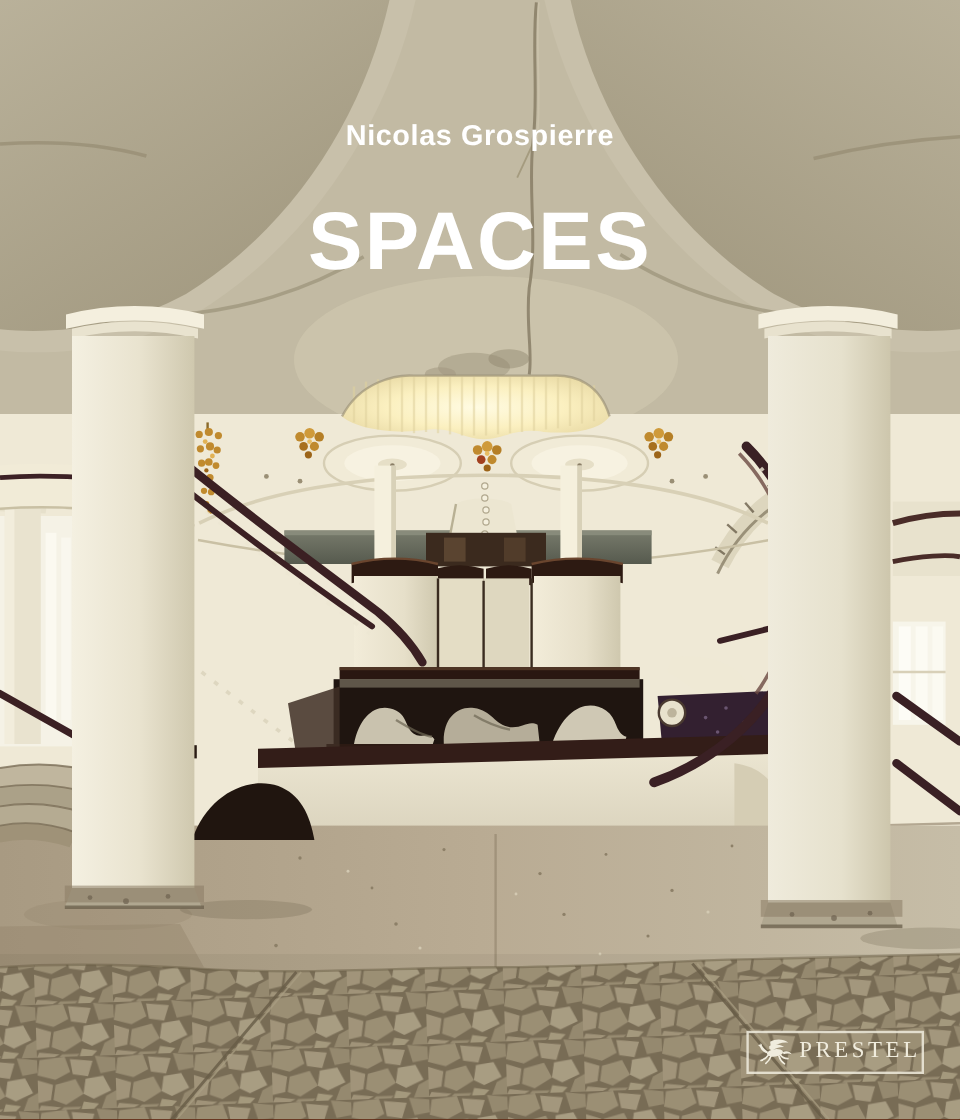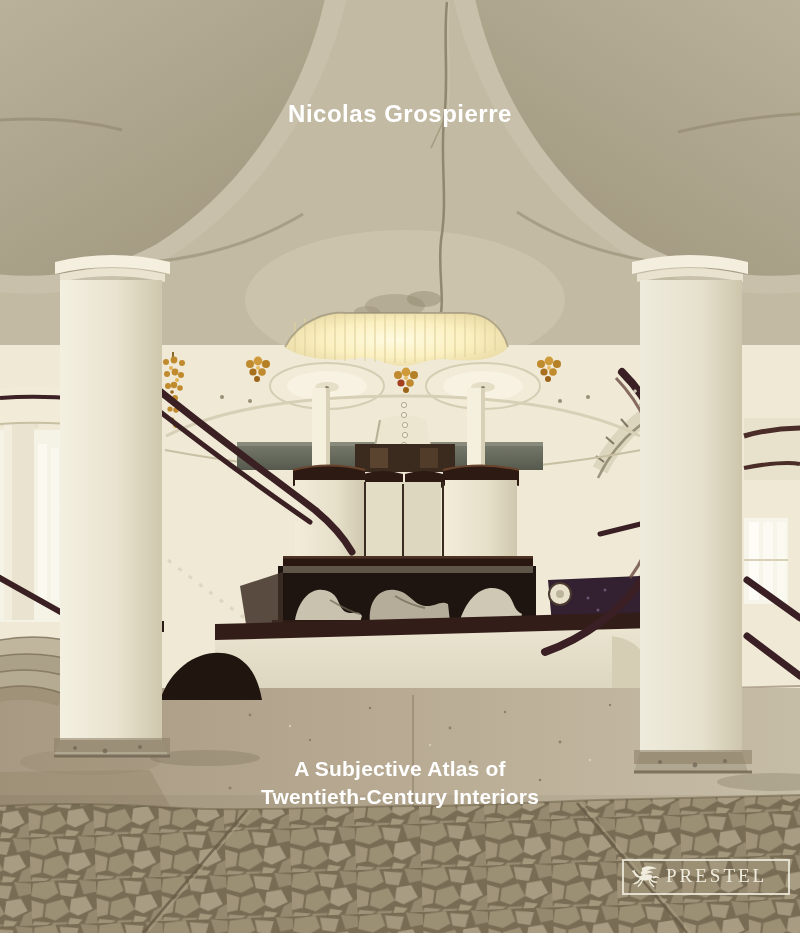--- a/index.html
+++ b/index.html
@@ -17,21 +17,21 @@
     position:absolute;top:161px;left:0;right:0;margin:0;text-align:center;
     color:#fff;font-weight:700;font-size:68px;line-height:80px;letter-spacing:2px;
   }
   .title span{display:block;}
   .subtitle{
     position:absolute;top:755px;left:0;right:0;text-align:center;
     color:#fff;font-weight:700;font-size:21px;line-height:28px;letter-spacing:.2px;
   }
   .subtitle span{display:block;}
   .logo{
-    position:absolute;left:622px;top:859px;width:168px;height:36px;
+    position:absolute;left:622px;top:859px;width:148px;height:36px;
     border:2px solid rgba(240,236,222,.85);box-sizing:border-box;
     display:flex;align-items:center;padding:0 8px 0 5px;gap:5px;
   }
   .logo .pegasus{flex:0 0 auto;}
   .logo .pname{
     color:#f0ecdd;font-family:"Liberation Serif", serif;
     font-size:19px;letter-spacing:3px;font-weight:400;transform:translateY(-1px);
   }
 </style>
 </head>
@@ -436,26 +436,23 @@
           <circle cx="660" cy="762" r="2"></circle>
           <circle cx="695" cy="765" r="2.4"></circle>
           <circle cx="725" cy="761" r="2"></circle>
         </g>
     </g>
   </svg>
 
   <div class="author">Nicolas Grospierre</div>
 
   <h1 class="title">
+    <span>SPACES</span>
   </h1>
 
-  <div class="subtitle">
-    <span>A Subjective Atlas of</span>
-    <span>Twentieth-Century Interiors</span>
-  </div>
 
   <div class="logo">
     <svg class="pegasus" width="32" height="24" viewBox="0 0 40 30">
       <g fill="#f0ecdd" stroke="none">
         <path d="M16,4 C22,0.5 30,1 35,5 C29,4.2 23,6 19.5,9.5 L16.5,8 Z"></path>
         <path d="M15,8.5 C20,6 27,6.5 30.5,9.5 C26,9.2 21,11 18,13.5 L15,11 Z"></path>
         <ellipse cx="21" cy="15.5" rx="8.5" ry="3.8" transform="rotate(-7 21 15.5)"></ellipse>
         <path d="M14,14.5 C11,12.5 9,10.5 7.5,8 C7,6.8 5,6.5 3.5,7.5 C4.8,8.4 5.6,9.4 6,10.5 C7,13 9.5,15 12.5,16 Z"></path>
         <path d="M6.2,5.2 L7.6,7.6 L6,7.8 Z"></path>
         <path d="M29,14.5 C33,13 36.5,13.8 38.5,16.8 C35.5,15.8 32.5,15.9 30,16.8 Z"></path>

